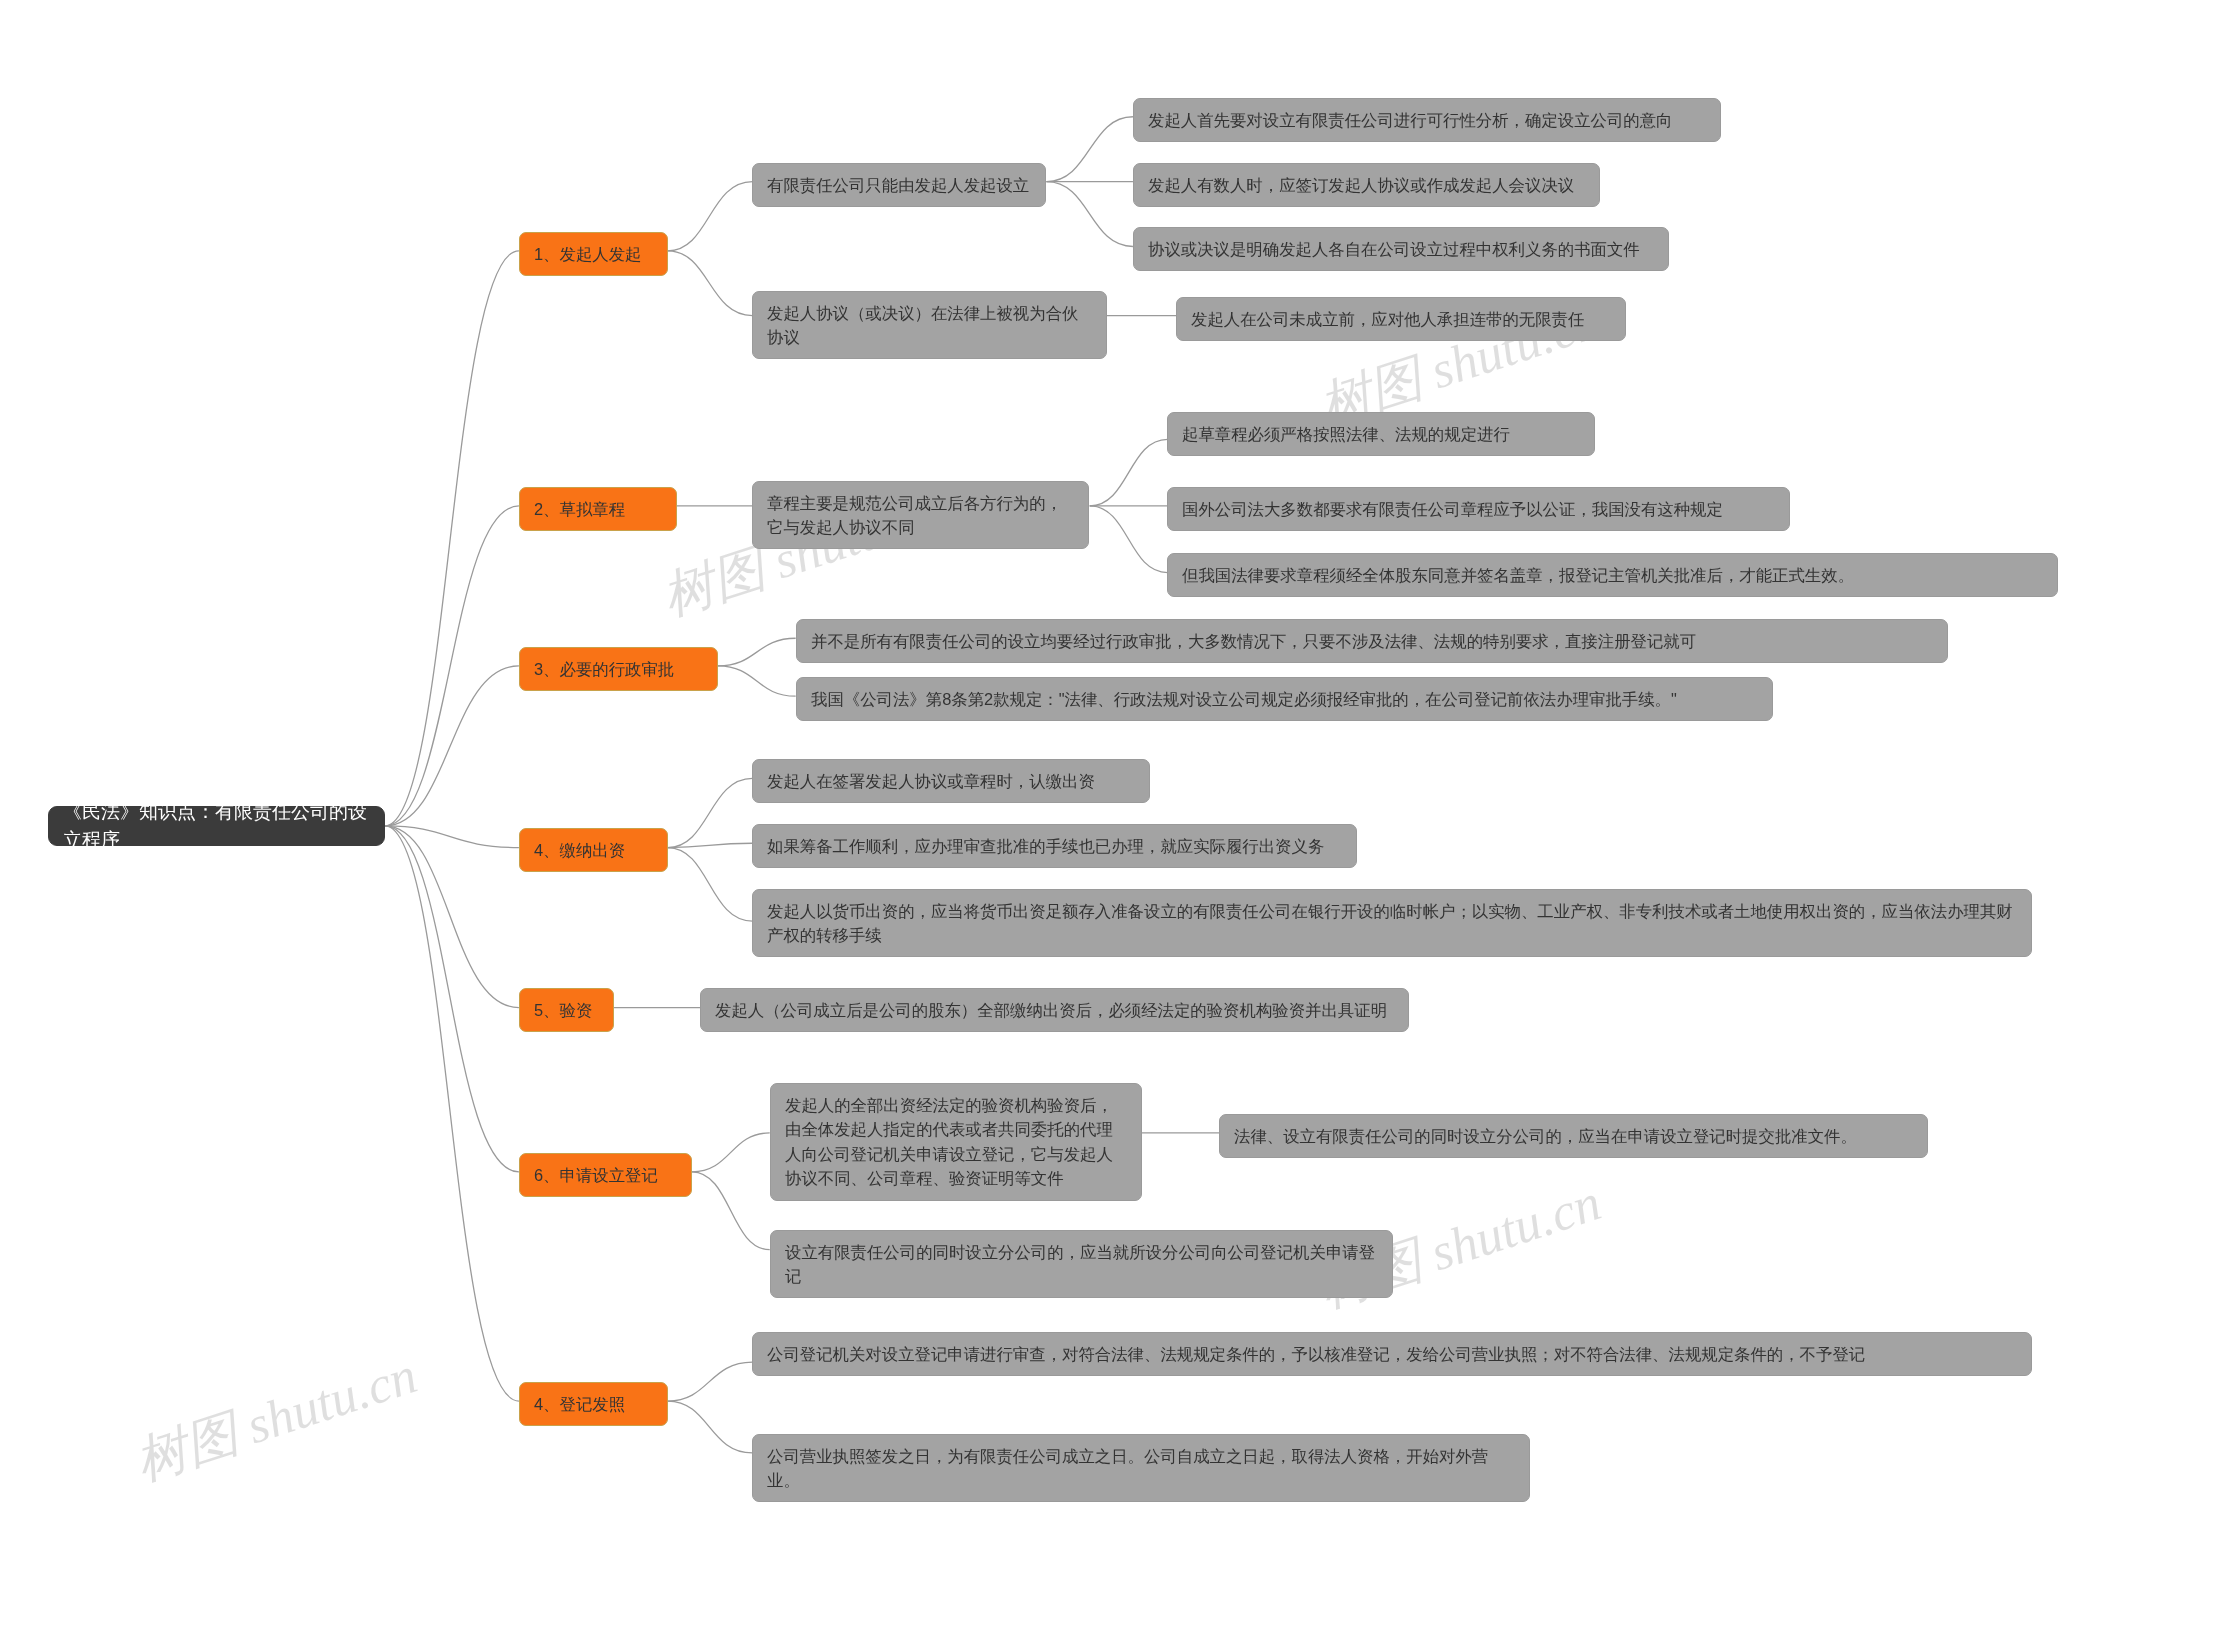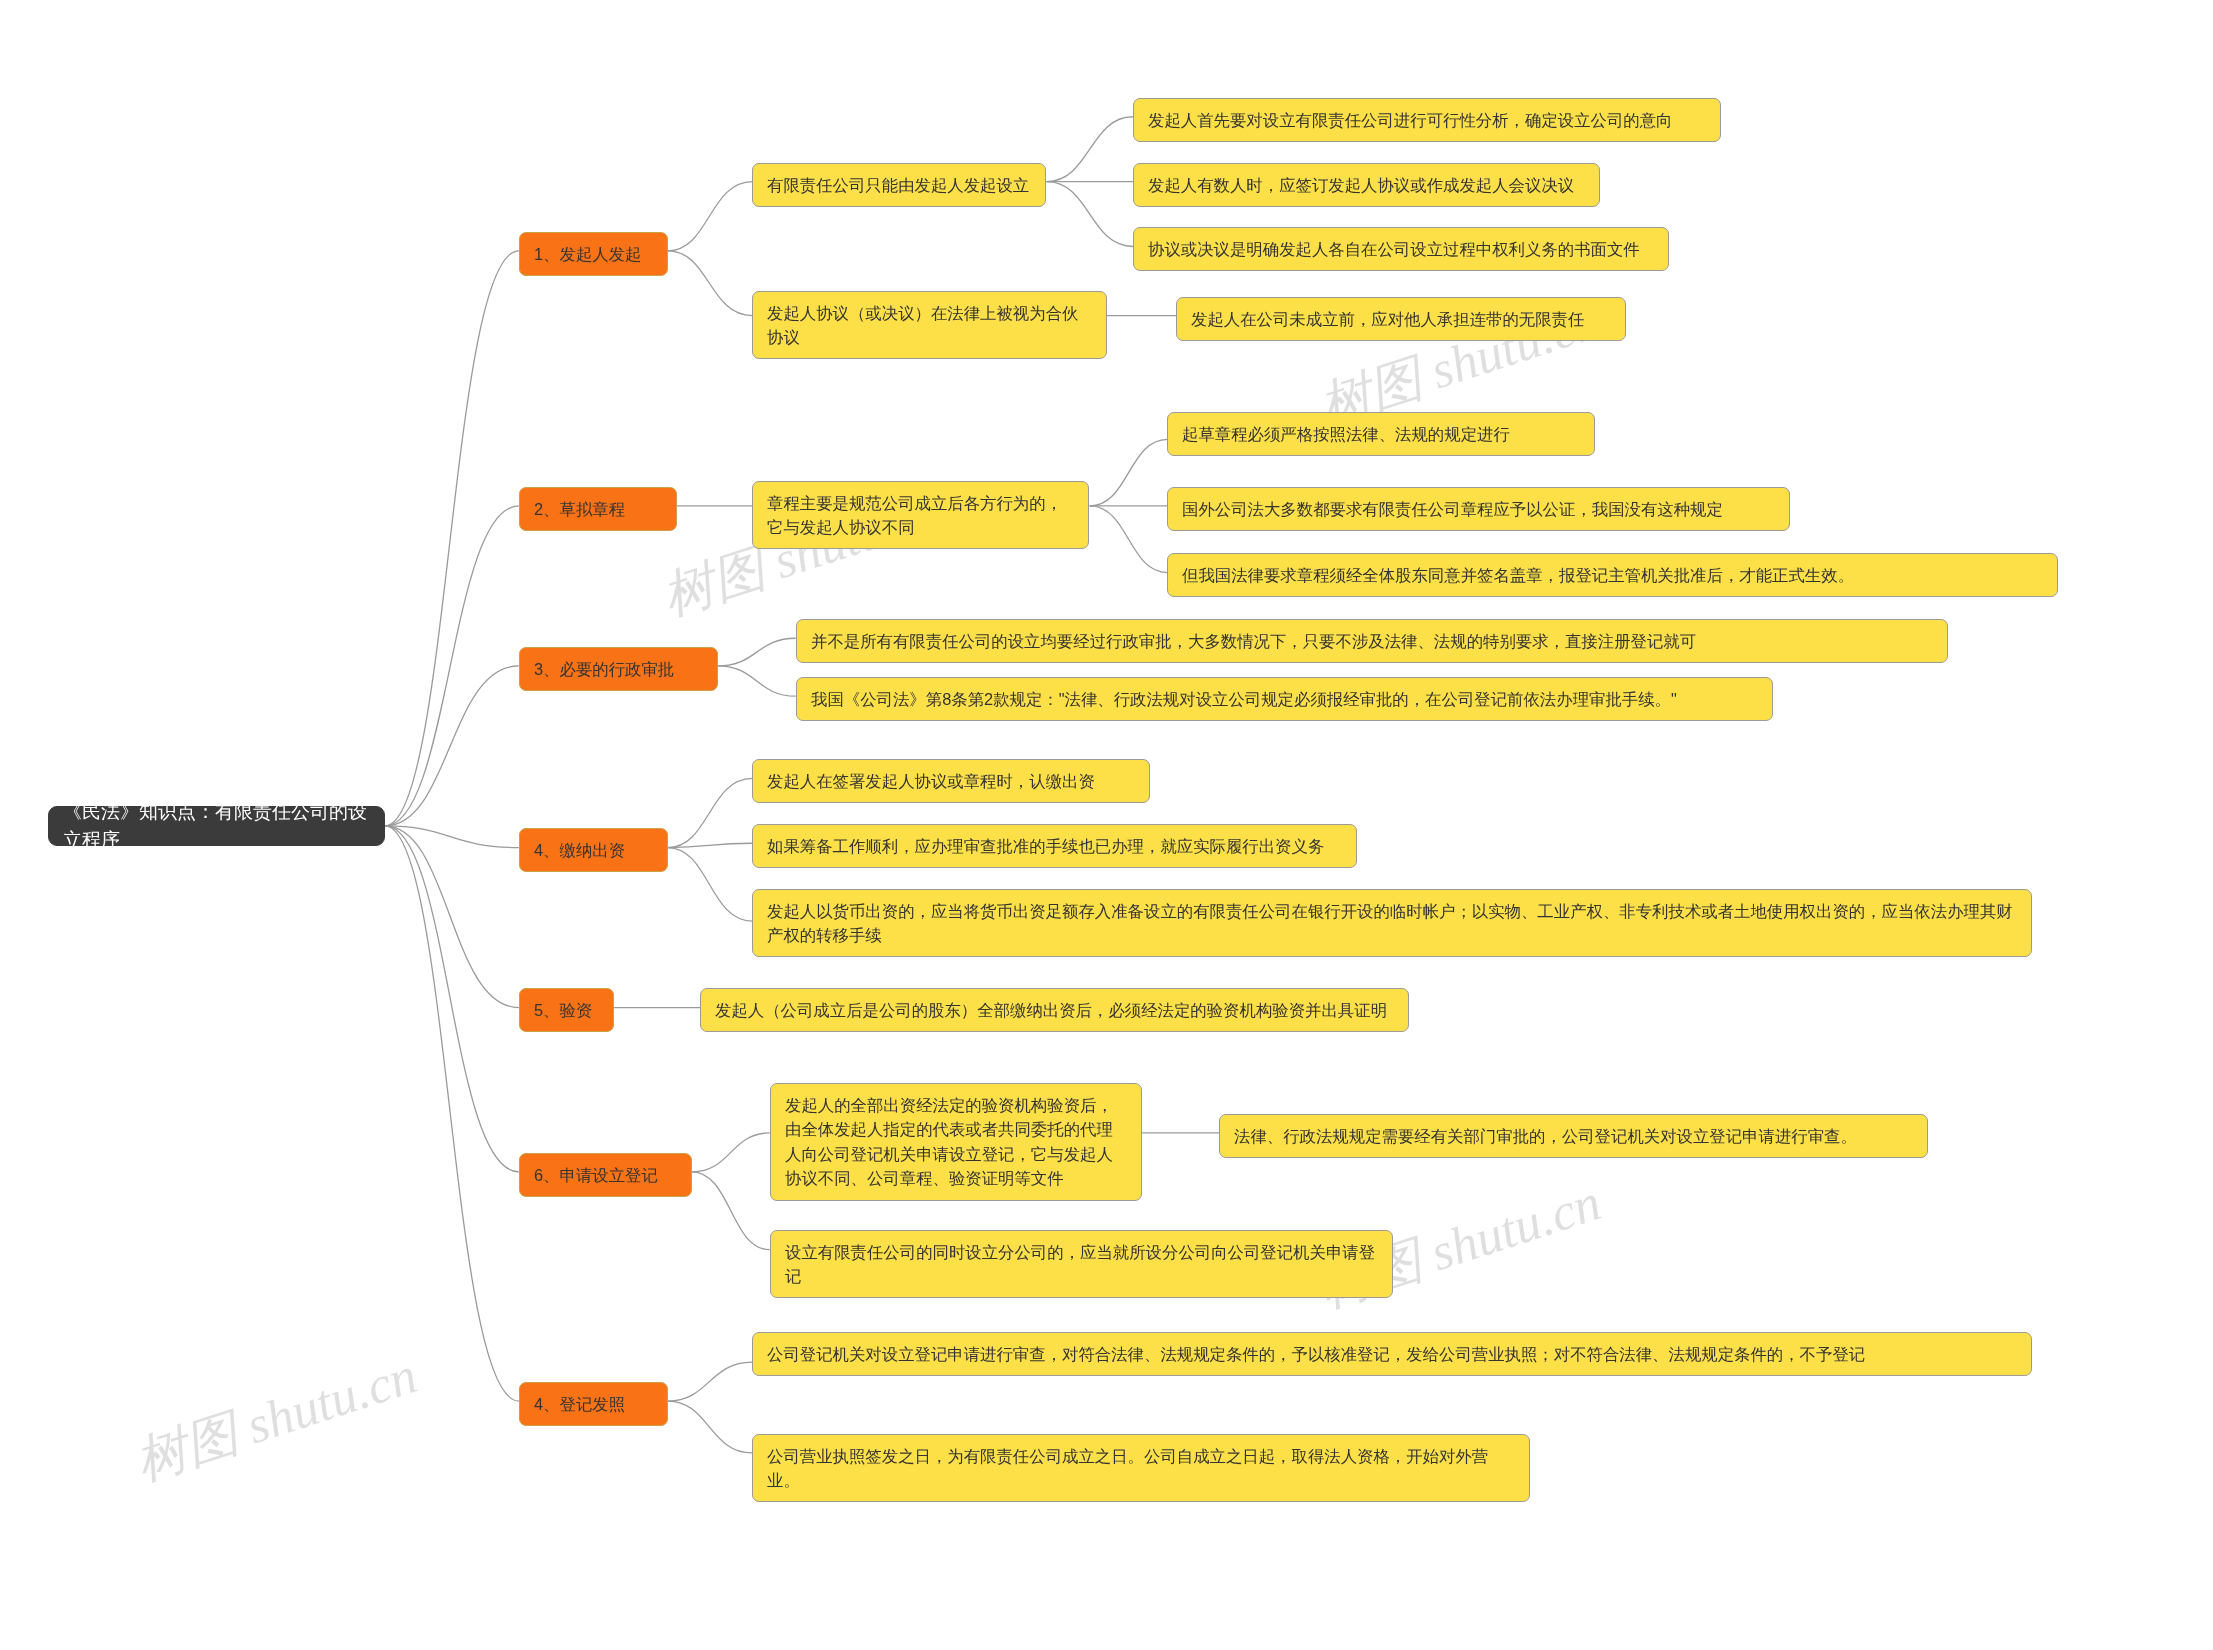--- a/index.html
+++ b/index.html
@@ -1,19 +1,19 @@
 <!DOCTYPE html>
 <html><head>
 <meta charset="utf-8">
 <style>
   html,body{margin:0;padding:0;background:#fff;font-family:"Microsoft YaHei","PingFang SC","Hiragino Sans GB",sans-serif;font-size:16.4px;color:#333}
   .canvas{position:relative;width:2214px;height:1651px;overflow:hidden}
   .wm{position:absolute;font-size:52px;color:#000;opacity:.12;transform:rotate(-18deg);white-space:nowrap;font-style:italic;pointer-events:none;user-select:none;font-family:Georgia,'Times New Roman',serif}
   svg.lines{position:absolute;left:0;top:0;width:2214px;height:1651px}
-  .node{position:absolute;border:0.9px solid #9a9a9a;border-radius:7px;padding:8.6px 14px;line-height:1.5;background:#fde047;box-sizing:border-box;display:flex;align-items:center}
+  .node{position:absolute;border:0.9px solid #9a9a9a;border-radius:7px;padding:8.6px 14px;line-height:1.5;background:#a3a3a3;box-sizing:border-box;display:flex;align-items:center}
   .node.root{background:#3b3b3b;color:#fff;border-color:#3b3b3b;font-size:19px;border-radius:9px}
   .node.lvl1{background:#f97316;border-color:#c9a24b}
   .node.lvl2{}
   .txt{display:block}
 </style>
 </head>
 <body>
 <div class="canvas">
 
 <div class="wm" style="left:1314px;top:329px">树图 shutu.cn</div>
@@ -142,21 +142,21 @@
     </div>
 
 <div class="node lvl2" style="left:700px;top:988px;width:709px">
       <span class="txt">发起人（公司成立后是公司的股东）全部缴纳出资后，必须经法定的验资机构验资并出具证明</span>
     </div>
 
 <div class="node lvl2" style="left:770px;top:1083px;width:372px">
       <span class="txt">发起人的全部出资经法定的验资机构验资后，由全体发起人指定的代表或者共同委托的代理人向公司登记机关申请设立登记，它与发起人协议不同、公司章程、验资证明等文件</span>
     </div>
 <div class="node lvl2" style="left:1219px;top:1114px;width:709px">
-      <span class="txt">法律、行政法规规定需要经有关部门审批的，公司登记机关对设立登记申请进行审查。</span>
+      <span class="txt">法律、设立有限责任公司的同时设立分公司的，应当在申请设立登记时提交批准文件。</span>
     </div>
 <div class="node lvl2" style="left:770px;top:1230px;width:623px">
       <span class="txt">设立有限责任公司的同时设立分公司的，应当就所设分公司向公司登记机关申请登记</span>
     </div>
 
 <div class="node lvl2" style="left:752px;top:1332px;width:1280px">
       <span class="txt">公司登记机关对设立登记申请进行审查，对符合法律、法规规定条件的，予以核准登记，发给公司营业执照；对不符合法律、法规规定条件的，不予登记</span>
     </div>
 <div class="node lvl2" style="left:752px;top:1434px;width:778px">
       <span class="txt">公司营业执照签发之日，为有限责任公司成立之日。公司自成立之日起，取得法人资格，开始对外营业。</span>

